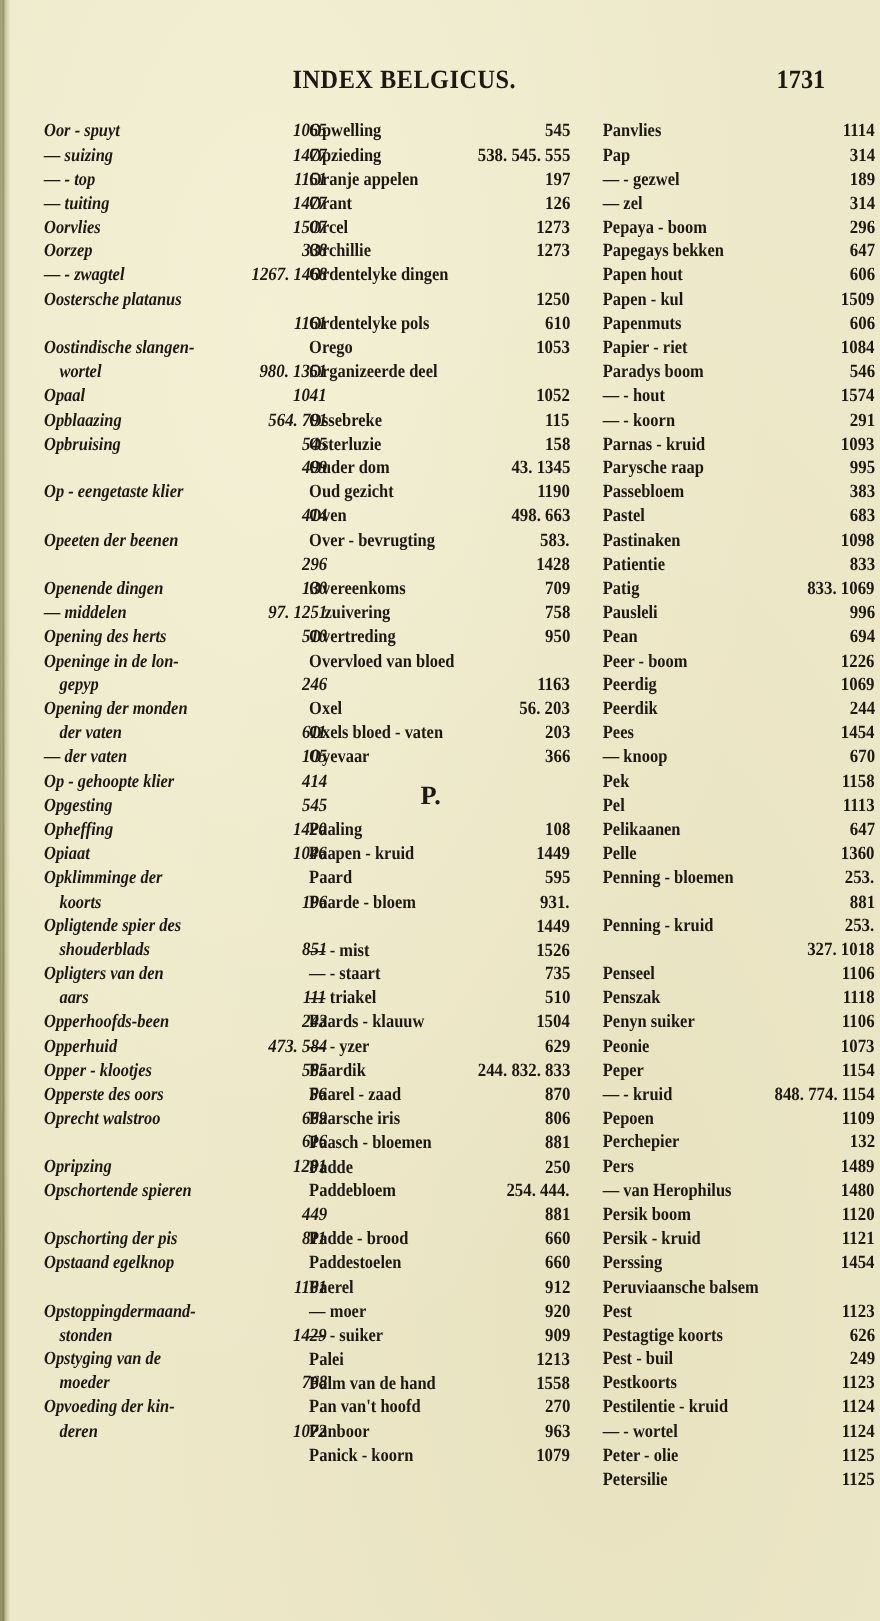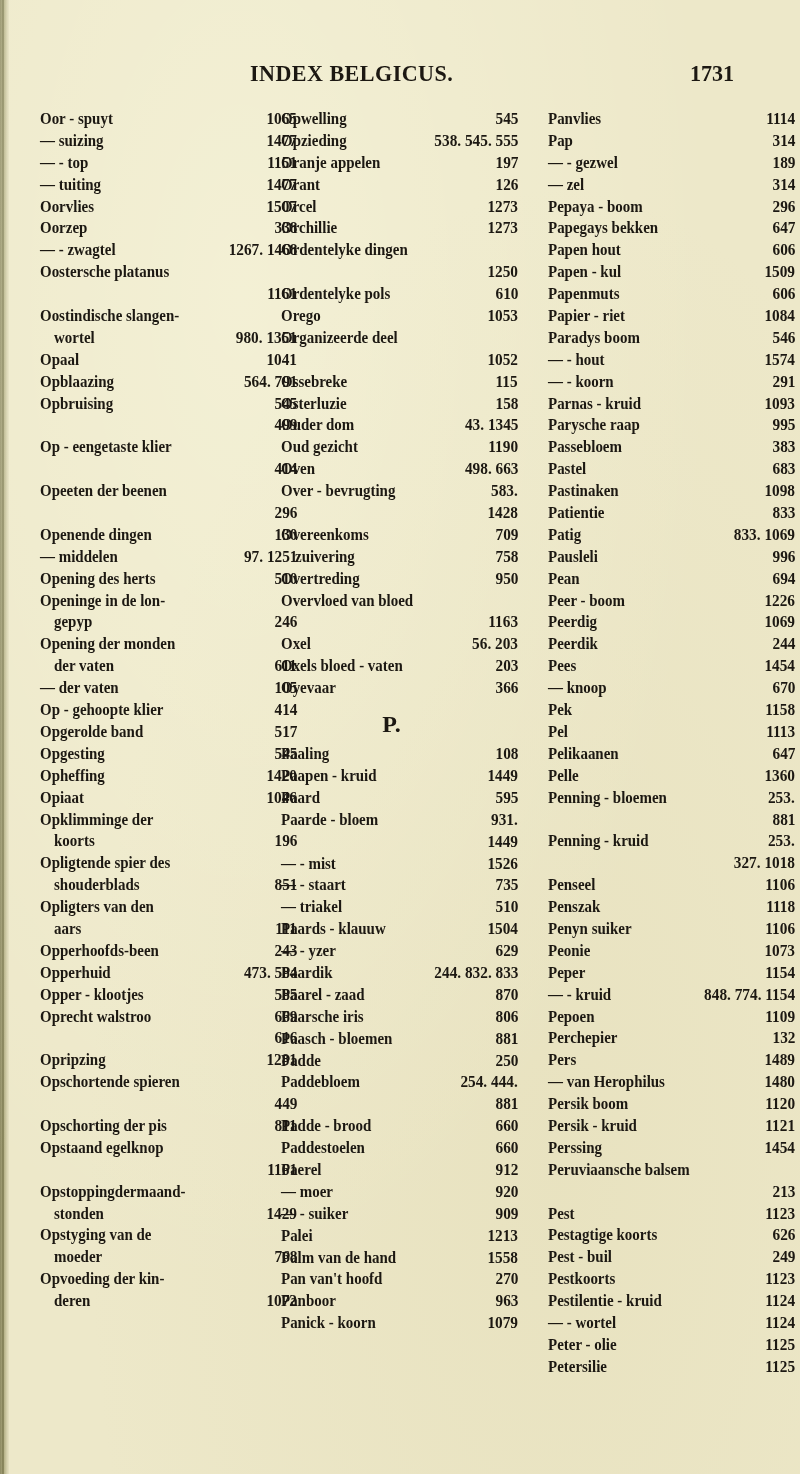--- a/index.html
+++ b/index.html
@@ -19,37 +19,37 @@
       background: #7a774f; opacity: 0.7;
     }
     .paper-tint {
       position: absolute; inset: 0;
       background:
         radial-gradient(ellipse at 30% 20%, rgba(255,255,235,0.35), rgba(0,0,0,0) 60%),
         radial-gradient(ellipse at 70% 80%, rgba(210,200,150,0.18), rgba(0,0,0,0) 60%);
       pointer-events: none;
     }
     .header {
-      position: absolute; top: 60px; left: 0; width: 704px; height: 30px;
+      position: absolute; top: 60px; left: 16px; width: 704px; height: 30px;
     }
     .header-title {
       position: absolute; left: 250px; top: 0;
       font-family: "Liberation Serif", serif;
       font-weight: bold; font-size: 24px; letter-spacing: 0.5px;
       transform: scaleX(0.92); transform-origin: left top;
     }
     .header-page {
       position: absolute; left: 690px; top: 0;
       font-weight: bold; font-size: 24px;
       transform: scaleX(0.92); transform-origin: left top;
     }
     .column {
       position: absolute; top: 108px;
     }
-    .col-left { left: 40px; width: 257px; }
+    .col-left { left: 40px; width: 257px; font-style: italic; }
     .col-mid { left: 281px; width: 237px; }
     .col-right { left: 548px; width: 247px; }
     .row {
       position: relative; height: 21.9px; line-height: 21.9px;
       font-weight: bold; font-size: 17px; white-space: nowrap;
     }
     .row .term {
       position: absolute; left: 0; top: 0;
       transform: scaleX(0.88); transform-origin: left center;
     }
@@ -183,24 +183,20 @@
     </div>
     <div class="row">
       <span class="term">— der vaten</span>
       <span class="pages">105</span>
     </div>
     <div class="row">
       <span class="term">Op - gehoopte klier</span>
       <span class="pages">414</span>
     </div>
     <div class="row">
-      <span class="term">Opgerolde band</span>
-      <span class="pages">517</span>
-    </div>
-    <div class="row">
       <span class="term">Opgesting</span>
       <span class="pages">545</span>
     </div>
     <div class="row">
       <span class="term">Opheffing</span>
       <span class="pages">1420</span>
     </div>
     <div class="row">
       <span class="term">Opiaat</span>
       <span class="pages">1046</span>
@@ -235,20 +231,24 @@
     </div>
     <div class="row">
       <span class="term">Opperhuid</span>
       <span class="pages">473. 584</span>
     </div>
     <div class="row">
       <span class="term">Opper - klootjes</span>
       <span class="pages">585</span>
     </div>
     <div class="row">
+      <span class="term">Opperste des oors</span>
+      <span class="pages">56</span>
+    </div>
+    <div class="row">
       <span class="term">Oprecht walstroo</span>
       <span class="pages">669</span>
     </div>
     <div class="row">
       <span class="term"></span>
       <span class="pages">616</span>
     </div>
     <div class="row">
       <span class="term">Opripzing</span>
       <span class="pages">1281</span>
@@ -706,24 +706,20 @@
       <span class="term">Persik - kruid</span>
       <span class="pages">1121</span>
     </div>
     <div class="row">
       <span class="term">Perssing</span>
       <span class="pages">1454</span>
     </div>
     <div class="row">
       <span class="term">Peruviaansche balsem</span>
       <span class="pages"></span>
-    </div>
-    <div class="row">
-      <span class="term"></span>
-      <span class="pages">213</span>
     </div>
     <div class="row">
       <span class="term">Pest</span>
       <span class="pages">1123</span>
     </div>
     <div class="row">
       <span class="term">Pestagtige koorts</span>
       <span class="pages">626</span>
     </div>
     <div class="row">

